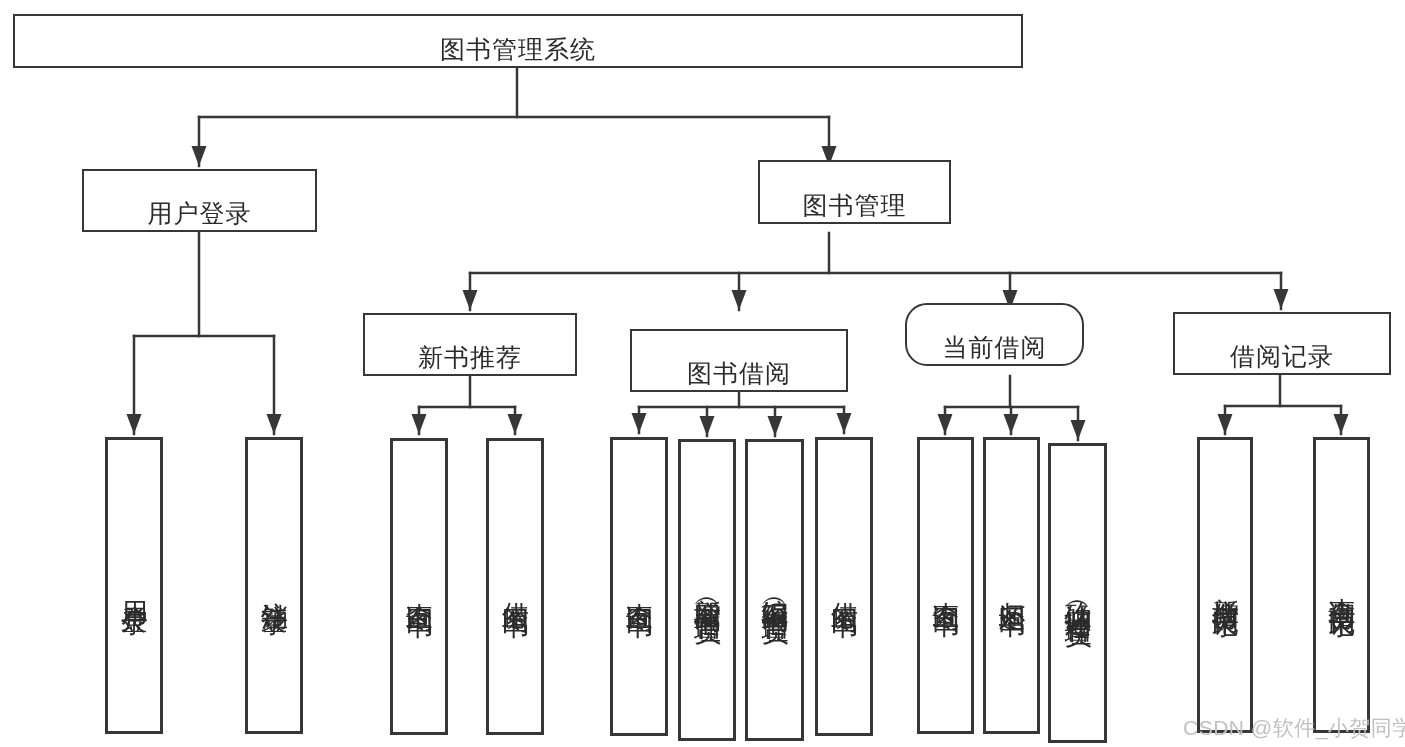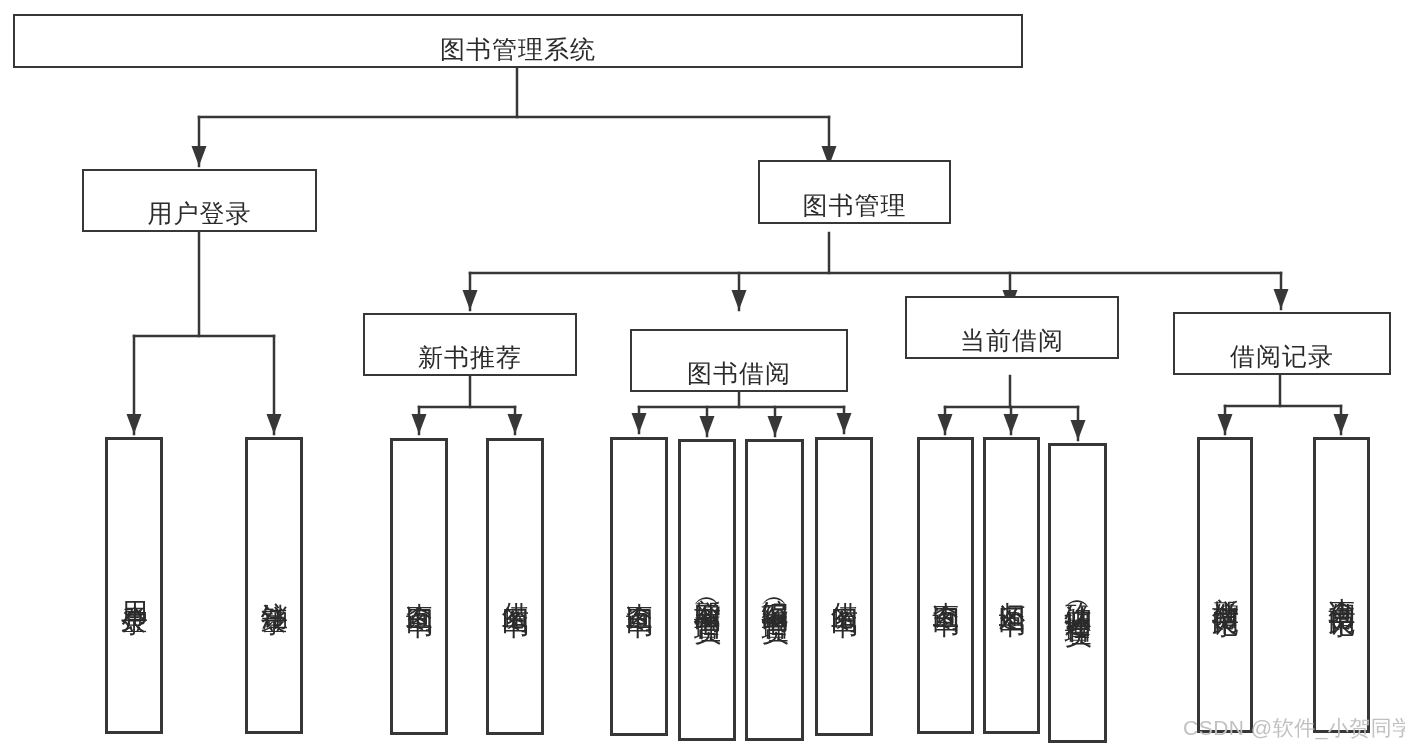--- a/index.html
+++ b/index.html
@@ -124,21 +124,21 @@
   <div class="hbox" style="left:712px;top:160px;width:193px;height:64px;margin-left:46px;">
     <span>图书管理</span>
   </div>
 
   <div class="hbox" style="left:363px;top:313px;width:214px;height:63px;">
     <span>新书推荐</span>
   </div>
   <div class="hbox" style="left:630px;top:313px;width:218px;height:63px;margin-top:16px;">
     <span>图书借阅</span>
   </div>
-  <div class="hbox" style="left:905px;top:296px;width:214px;height:63px;">
+  <div class="hbox" style="left:905px;top:303px;width:179px;height:63px;border-radius:22px;">
     <span>当前借阅</span>
   </div>
   <div class="hbox" style="left:1173px;top:312px;width:218px;height:63px;">
     <span>借阅记录</span>
   </div>
 
   <div class="vbox" style="left:105px;top:437px;width:58px;height:297px;">
     <span class="vtext">用户登录</span>
   </div>
   <div class="vbox" style="left:245px;top:437px;width:58px;height:297px;">

